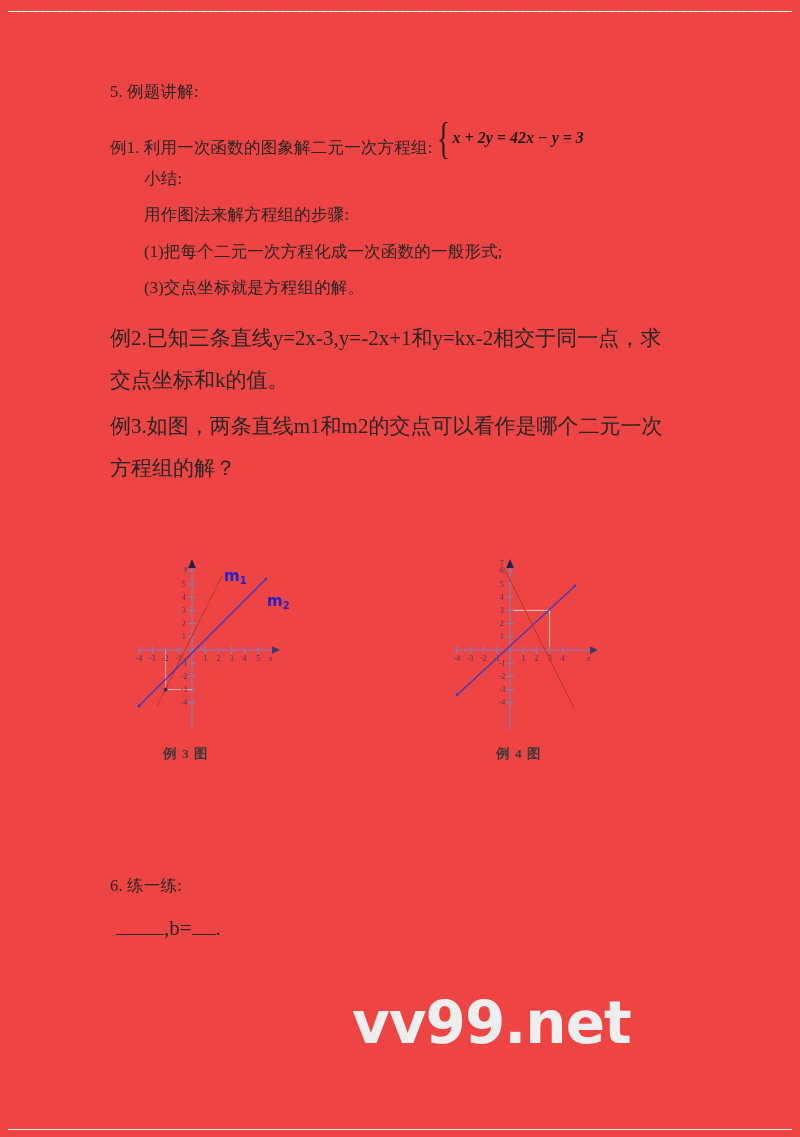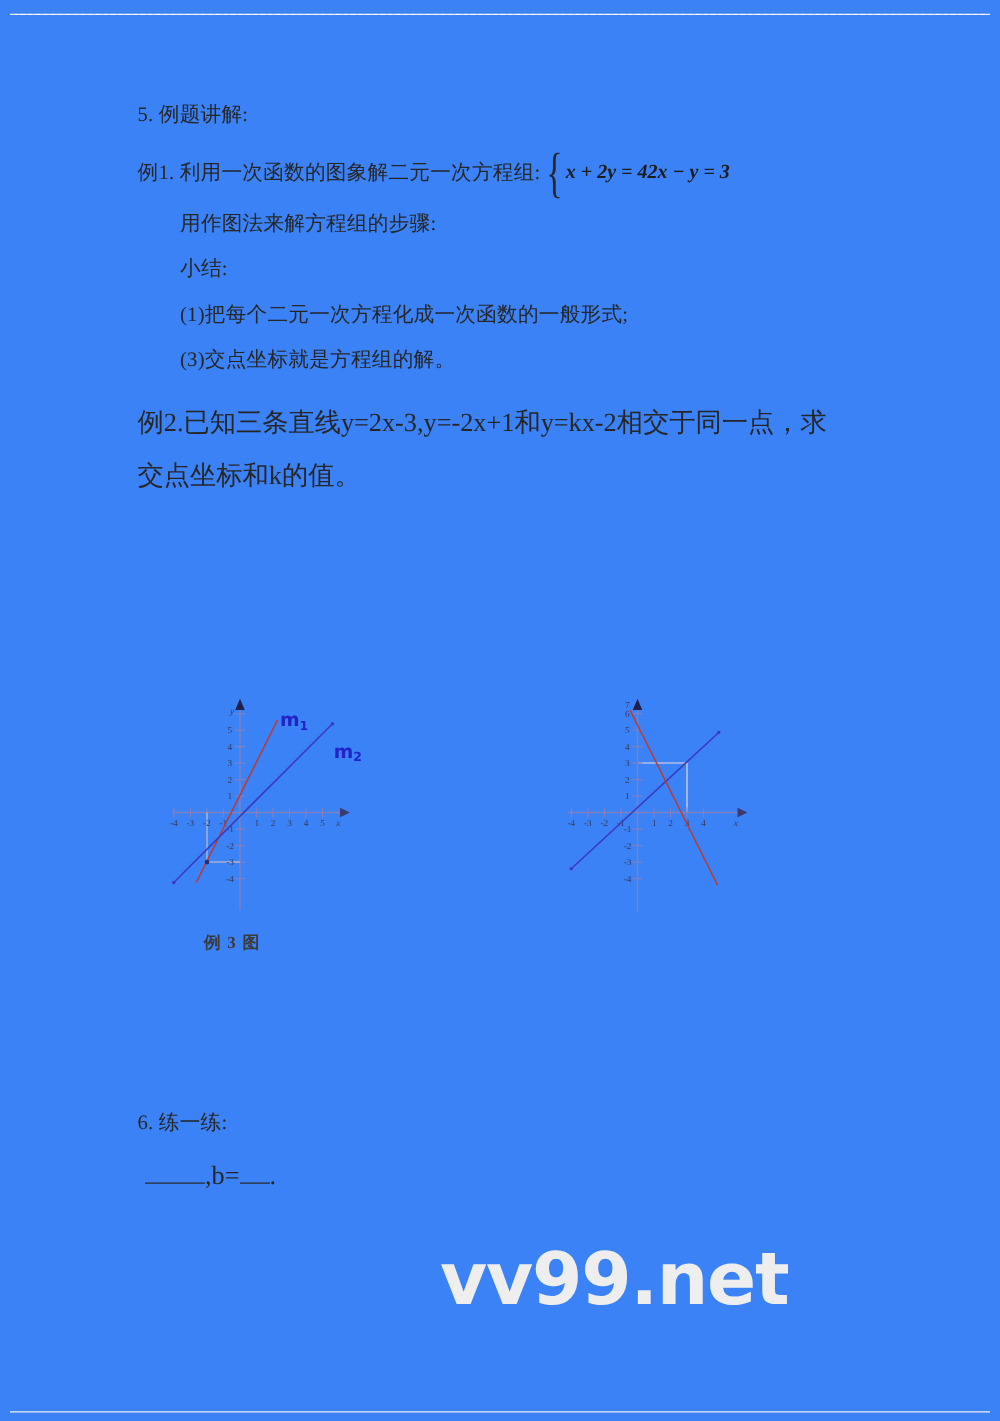--- a/index.html
+++ b/index.html
@@ -8,21 +8,21 @@
     background: #ffffff;
   }
   body {
     font-family: "Liberation Serif", "DejaVu Serif", serif;
     color: #1a1a1a;
   }
   #page {
     position: relative;
     width: 800px;
     height: 1137px;
-    background: #3b82f6;
+    background: #ef4444;
     overflow: hidden;
   }
   
   .page-rule {
     position: absolute;
     left: 8px;
     right: 8px;
     height: 1px;
     background: repeating-linear-gradient(
       to right,
@@ -46,21 +46,21 @@
     color: #262626;
     letter-spacing: 0.2px;
     white-space: nowrap;
   }
   .blk { margin-bottom: 20px; }
   .indent-1 { padding-left: 34px; }
 
   
   .ex1-row {
     display: flex;
-    align-items: center;
+    align-items: flex-end;
     margin-bottom: 14px;
   }
   .sysbrace {
     display: inline-flex;
     align-items: center;
     margin-left: 1px;
   }
   .brace-glyph {
     font-family: "Liberation Serif", serif;
     font-size: 44px;
@@ -161,27 +161,28 @@
       <span class="line">例1. 利用一次函数的图象解二元一次方程组:</span>
       <span class="sysbrace">
         <span class="brace-glyph">{</span>
         <span class="sys-eqs">
           <span class="eq">x + 2y = 4</span>
           <span class="eq">2x − y = 3</span>
         </span>
       </span>
     </div>
 
+    <div class="line blk indent-1">小结:</div>
     <div class="line blk indent-1">用作图法来解方程组的步骤:</div>
-    <div class="line blk indent-1">小结:</div>
     <div class="line blk indent-1">(1)把每个二元一次方程化成一次函数的一般形式;</div>
     <div class="line blk indent-1">(3)交点坐标就是方程组的解。</div>
 
     <div class="para" style="margin-bottom:4px;">例2.已知三条直线y=2x-3,y=-2x+1和y=kx-2相交于同一点，求交点坐标和k的值。</div>
 
+    <div class="para" style="margin-bottom:4px;">例3.如图，两条直线m1和m2的交点可以看作是哪个二元一次方程组的解？</div>
 
 
   </div>
 
   <div class="figs">
 
     <div class="fig fig-a">
       <svg width="230" height="195" viewBox="0 0 230 195">
 
         <g stroke="#8080c0" stroke-width="1.1" fill="none">
@@ -319,26 +320,27 @@
           <text x="51" y="157.4">-4</text>
           <text x="139" y="113" font-style="italic">x</text>
         </g>
 
         <line x1="9" y1="147" x2="127" y2="38" stroke="#3b3bbf" stroke-width="1.3"></line>
         <circle cx="9" cy="147" r="1.4" fill="#3b3bbf"></circle>
         <circle cx="127" cy="38" r="1.4" fill="#3b3bbf"></circle>
 
         <line x1="56" y1="20" x2="126" y2="160" stroke="#c0392b" stroke-width="1.2"></line>
       </svg>
+      <div class="fig-cap cap-b">例 4 图</div>
     </div>
 
   </div>
 
   <div class="content" style="top:878px;">
-    <div class="line" style="margin-bottom:23px;margin-top:12px;">6. 练一练:</div>
+    <div class="line" style="margin-bottom:23px;">6. 练一练:</div>
 
 
 
     <div class="para" style="line-height:1.0; padding-left:6px;">
       <span class="fill-blank fb-48"></span><span>,b=</span><span class="fill-blank fb-24"></span><span>.</span>
     </div>
   </div>
 
   <div class="watermark">vv99.net</div>
 

